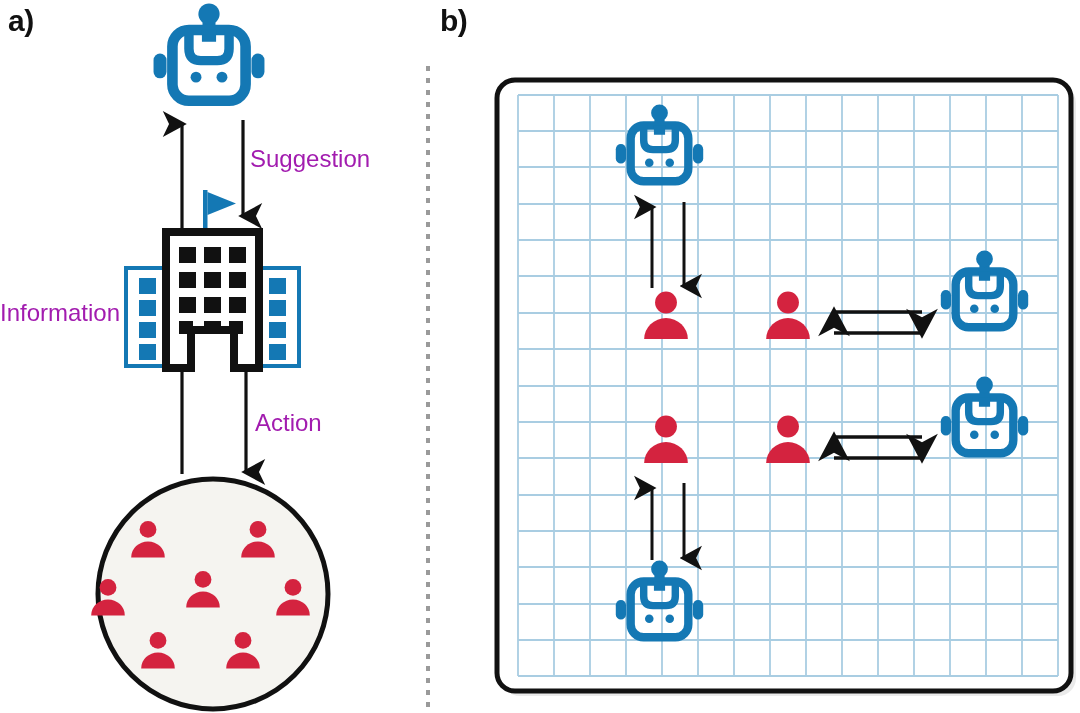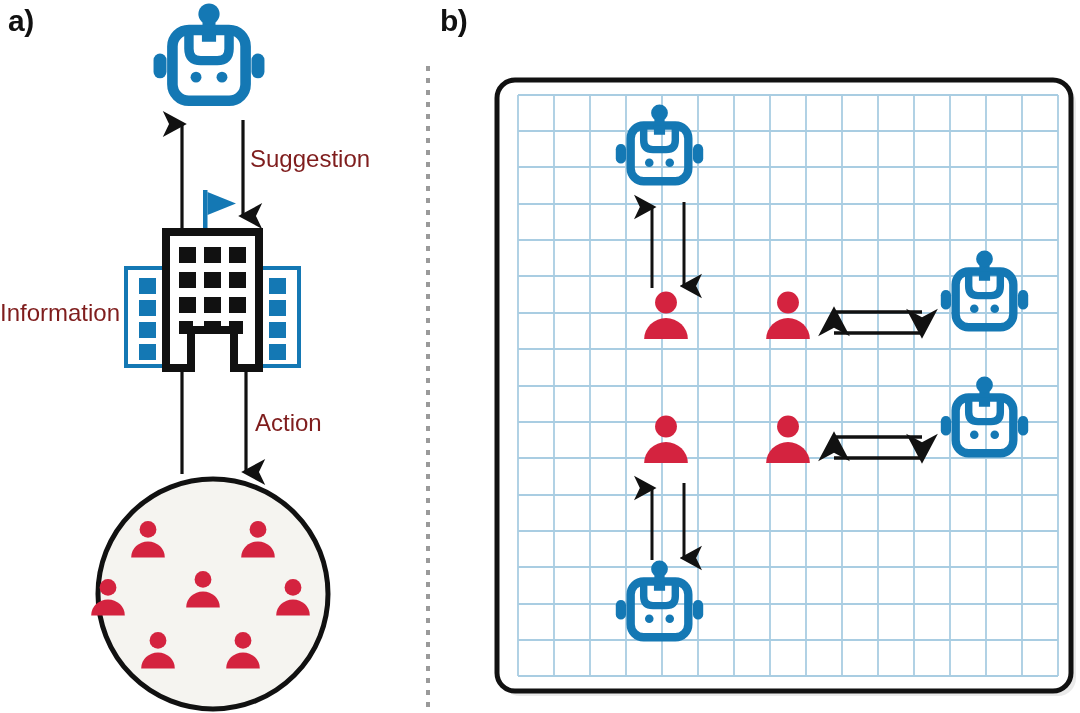--- a/index.html
+++ b/index.html
@@ -26,21 +26,21 @@
     color: #111111;
     letter-spacing: -0.5px;
     line-height: 1;
     user-select: none;
   }
   .edge-label {
     position: absolute;
     font-family: "Liberation Sans", sans-serif;
     font-weight: 400;
     font-size: 24px;
-    color: #7f1d1d;
+    color: #a21caf;
     line-height: 1.05;
     white-space: nowrap;
     user-select: none;
   }
   svg { display:block; }
   .svg-layer {
     position: absolute;
     left: 0;
     top: 0;
     width: 1080px;

